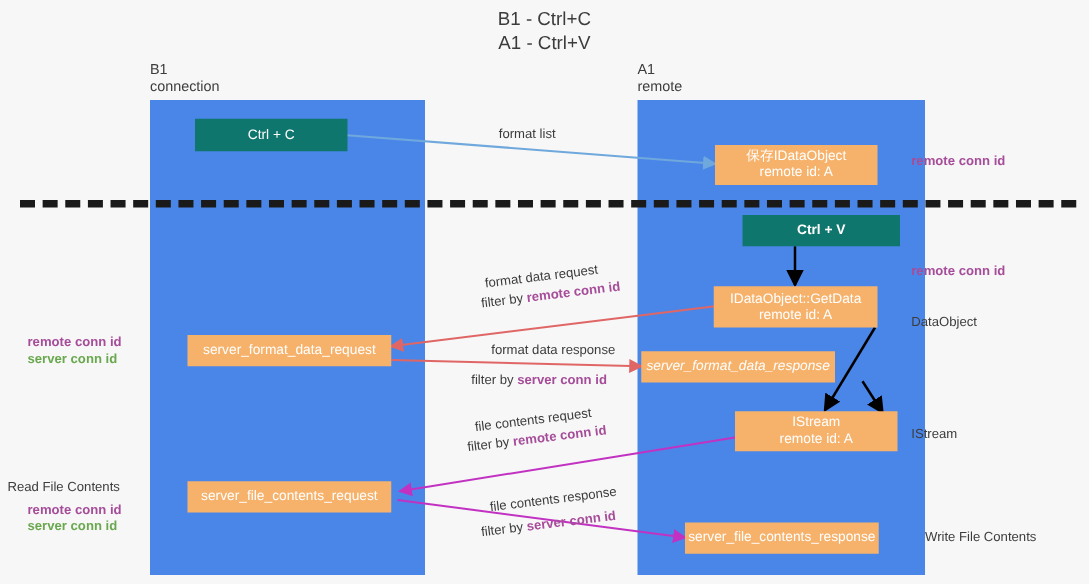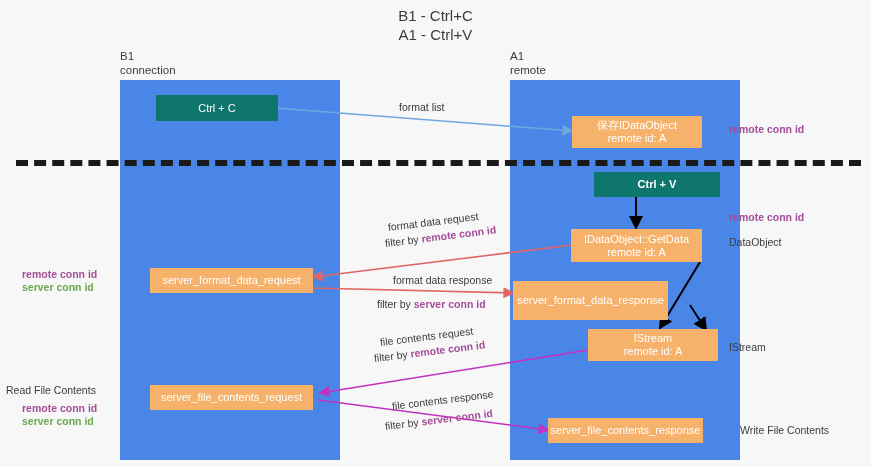--- a/index.html
+++ b/index.html
@@ -145,21 +145,21 @@
   <div class="box orange" style="left:572px; top:116px; width:130px; height:32px;">保存IDataObject
 remote id: A</div>
 
   <div class="box green" style="left:594px; top:172px; width:126px; height:25px;font-weight:bold;">Ctrl + V</div>
 
   <div class="box orange" style="left:571px; top:229px; width:131px; height:33px;">IDataObject::GetData
 remote id: A</div>
 
   <div class="box orange" style="left:150px; top:268px; width:163px; height:25px;">server_format_data_request</div>
 
-  <div class="box orange" style="left:513px; top:281px; width:155px; height:39px;">server_format_data_response</div>
+  <div class="box orange" style="left:513px; top:281px; width:155px; height:25px;font-style:italic;">server_format_data_response</div>
 
   <div class="box orange" style="left:588px; top:329px; width:130px; height:32px;">IStream
 remote id: A</div>
 
   <div class="box orange" style="left:150px; top:385px; width:163px; height:25px;">server_file_contents_request</div>
 
   <div class="box orange" style="left:548px; top:418px; width:155px; height:25px;">server_file_contents_response</div>
 
   <div class="ann" style="left:399px; top:101px;">format list</div>
 
@@ -170,21 +170,21 @@
   <div class="ann" style="left:377px; top:298px;"><span>filter by </span><span class="kw">server conn id</span></div>
 
   <div class="ann rot-neg" style="left:380px; top:336px;">file contents request</div>
   <div class="ann rot-neg" style="left:374px; top:352px;"><span>filter by </span><span class="kw">remote conn id</span></div>
 
   <div class="ann rot-neg" style="left:392px; top:400px;">file contents response</div>
   <div class="ann rot-neg" style="left:385px; top:420px;"><span>filter by </span><span class="kw">server conn id</span></div>
 
   <div class="ann purple" style="left:729px; top:123px;">remote conn id</div>
   <div class="ann purple" style="left:729px; top:211px;">remote conn id</div>
-  <div class="ann" style="left:729px; top:236px;text-align:right;">DataObject</div>
+  <div class="ann" style="left:729px; top:252px;text-align:right;">DataObject</div>
   <div class="ann" style="left:729px; top:341px;">IStream</div>
   <div class="ann" style="left:740px; top:424px;">Write File Contents</div>
 
   <div class="ann purple" style="left:22px; top:268px;">remote conn id</div>
   <div class="ann green" style="left:22px; top:281px;">server conn id</div>
 
   <div class="ann" style="left:6px; top:384px;">Read File Contents</div>
   <div class="ann purple" style="left:22px; top:402px;">remote conn id</div>
   <div class="ann green" style="left:22px; top:415px;">server conn id</div>
 

